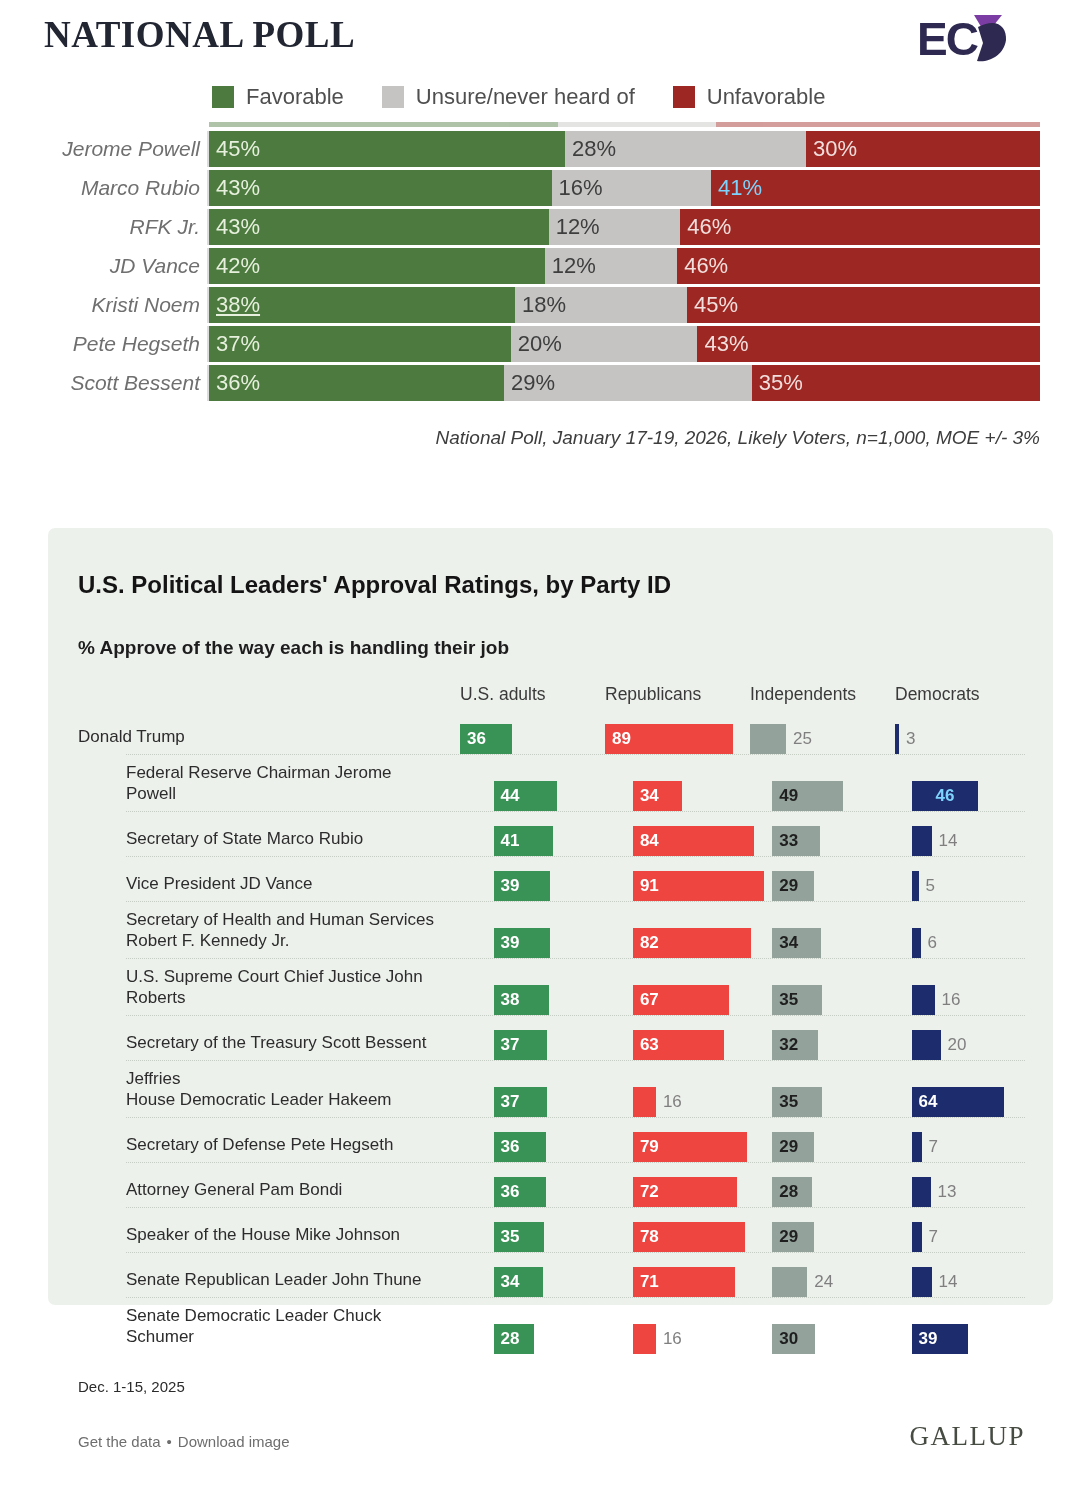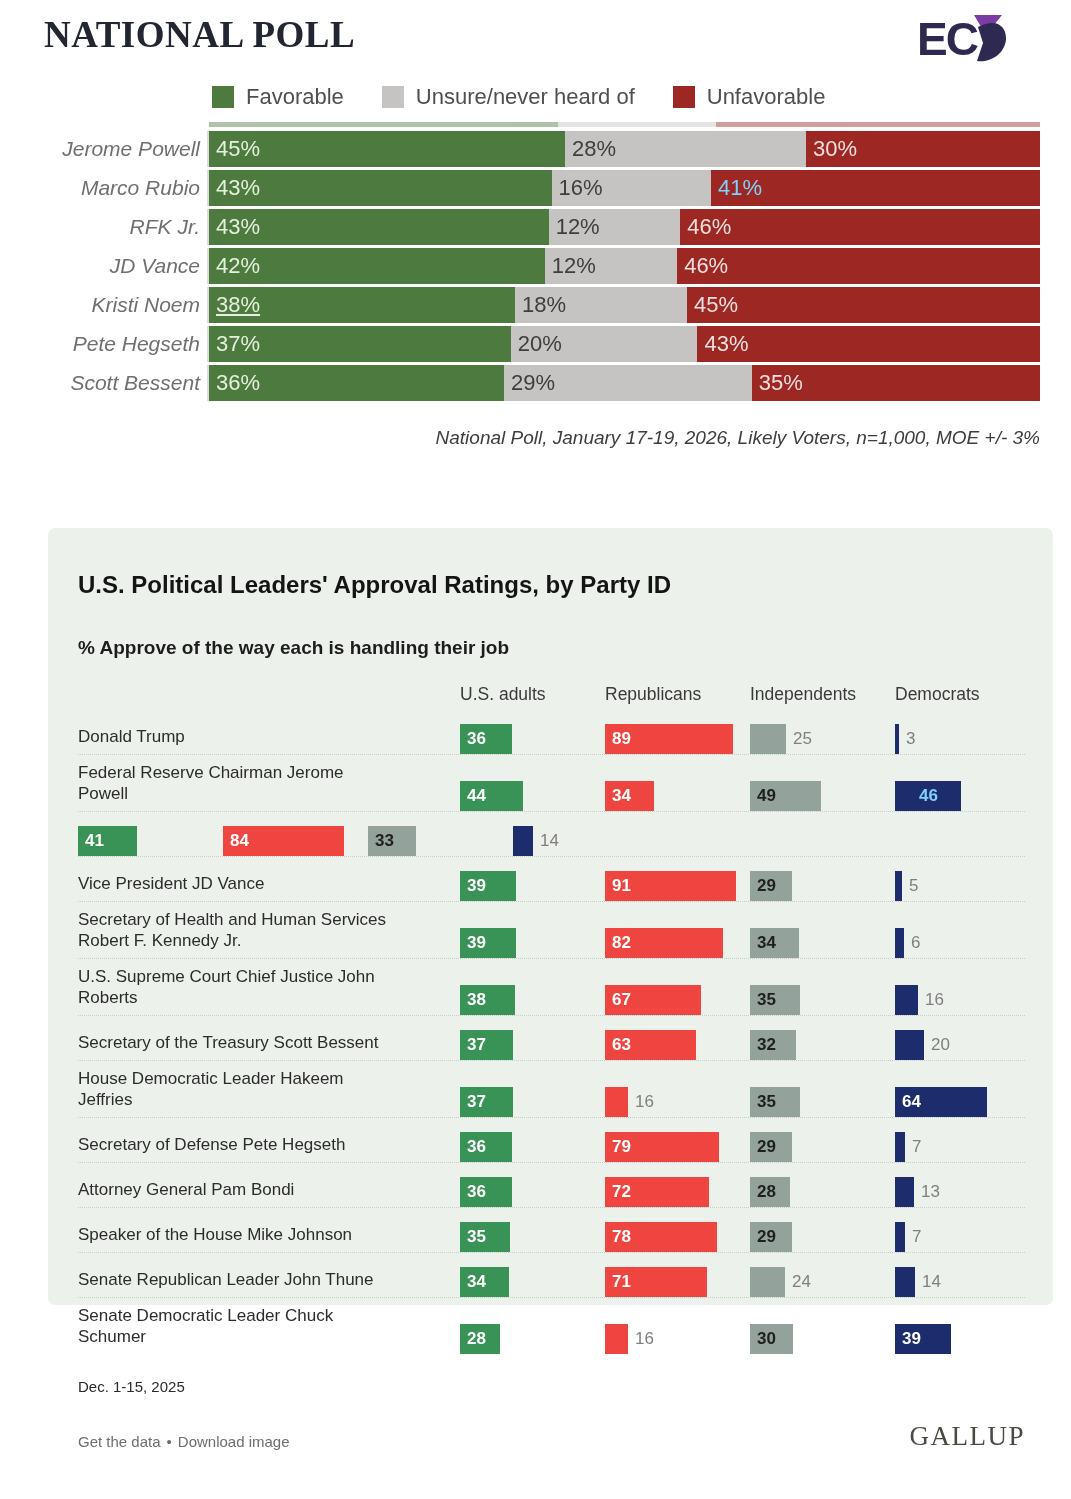--- a/index.html
+++ b/index.html
@@ -33,21 +33,21 @@
     color:#3d3d3d;margin-top:26px;}
   
   .gallup-card{position:absolute;left:48px;top:528px;width:1005px;height:777px;
     background:#edf1ec;border-radius:7px;box-sizing:border-box;padding:30px 28px 0 30px;}
   .g-title{font-size:24px;font-weight:bold;color:#141414;margin:12px 0 0 0;line-height:30px;}
   .g-subtitle{font-size:19px;font-weight:bold;color:#1d1d1d;margin:36px 0 0 0;line-height:24px;}
   .g-table{margin-top:22px;}
   .g-head{display:flex;padding-left:382px;margin-bottom:4px;}
   .g-head-cell{font-size:17.5px;color:#3a3a3a;line-height:24px;}
   .g-row{display:flex;align-items:flex-end;min-height:44px;}
-  .g-row + .g-row{border-top:1px dotted #c6cdc5;}
+  .g-row + .g-row{border-top:1px dotted #c6cdc5;margin-left:48px;}
   .g-label{width:372px;margin-right:10px;font-size:17px;color:#2c2c2c;
     line-height:21px;padding:7px 0;}
   .g-cell{display:flex;align-items:center;}
   .g-bar{height:30px;display:flex;align-items:center;flex:0 0 auto;}
   .g-bar span{padding-left:7px;font-size:17px;font-weight:bold;}
   .g-out{margin-left:7px;font-size:17px;color:#7f7f7f;}
   .g-date{font-size:15px;color:#2b2b2b;margin-top:24px;}
   .g-footer{display:flex;justify-content:space-between;align-items:flex-end;margin-top:28px;}
   .g-links{font-size:15px;color:#6e6e6e;}
   .g-links .lnk{cursor:pointer;}
@@ -245,20 +245,23 @@
               <span style="color: rgb(31, 31, 31);">49</span>
             </div>
           </div>
           <div class="g-cell" style="width: 118px;">
             <div class="g-bar" style="width: 66px; background: rgb(28, 44, 108);">
               <span style="color: #7dd3fc; padding-left: 24px;">46</span>
             </div>
           </div>
         </div>
         <div class="g-row">
+          <div class="g-label">
+            <div>Secretary of State Marco Rubio</div>
+          </div>
           <div class="g-cell" style="width: 145px;">
             <div class="g-bar" style="width: 59px; background: rgb(58, 147, 86);">
               <span style="color: rgb(255, 255, 255);">41</span>
             </div>
           </div>
           <div class="g-cell" style="width: 145px;">
             <div class="g-bar" style="width: 121px; background: rgb(238, 69, 64);">
               <span style="color: rgb(255, 255, 255);">84</span>
             </div>
           </div>
@@ -365,22 +368,22 @@
               <span style="color: rgb(31, 31, 31);">32</span>
             </div>
           </div>
           <div class="g-cell" style="width: 118px;">
             <div class="g-bar" style="width: 29px; background: rgb(28, 44, 108);"></div>
             <span class="g-out">20</span>
           </div>
         </div>
         <div class="g-row">
           <div class="g-label">
+            <div>Jeffries</div>
             <div>House Democratic Leader Hakeem</div>
-            <div>Jeffries</div>
           </div>
           <div class="g-cell" style="width: 145px;">
             <div class="g-bar" style="width: 53px; background: rgb(58, 147, 86);">
               <span style="color: rgb(255, 255, 255);">37</span>
             </div>
           </div>
           <div class="g-cell" style="width: 145px;">
             <div class="g-bar" style="width: 23px; background: rgb(238, 69, 64);"></div>
             <span class="g-out">16</span>
           </div>

